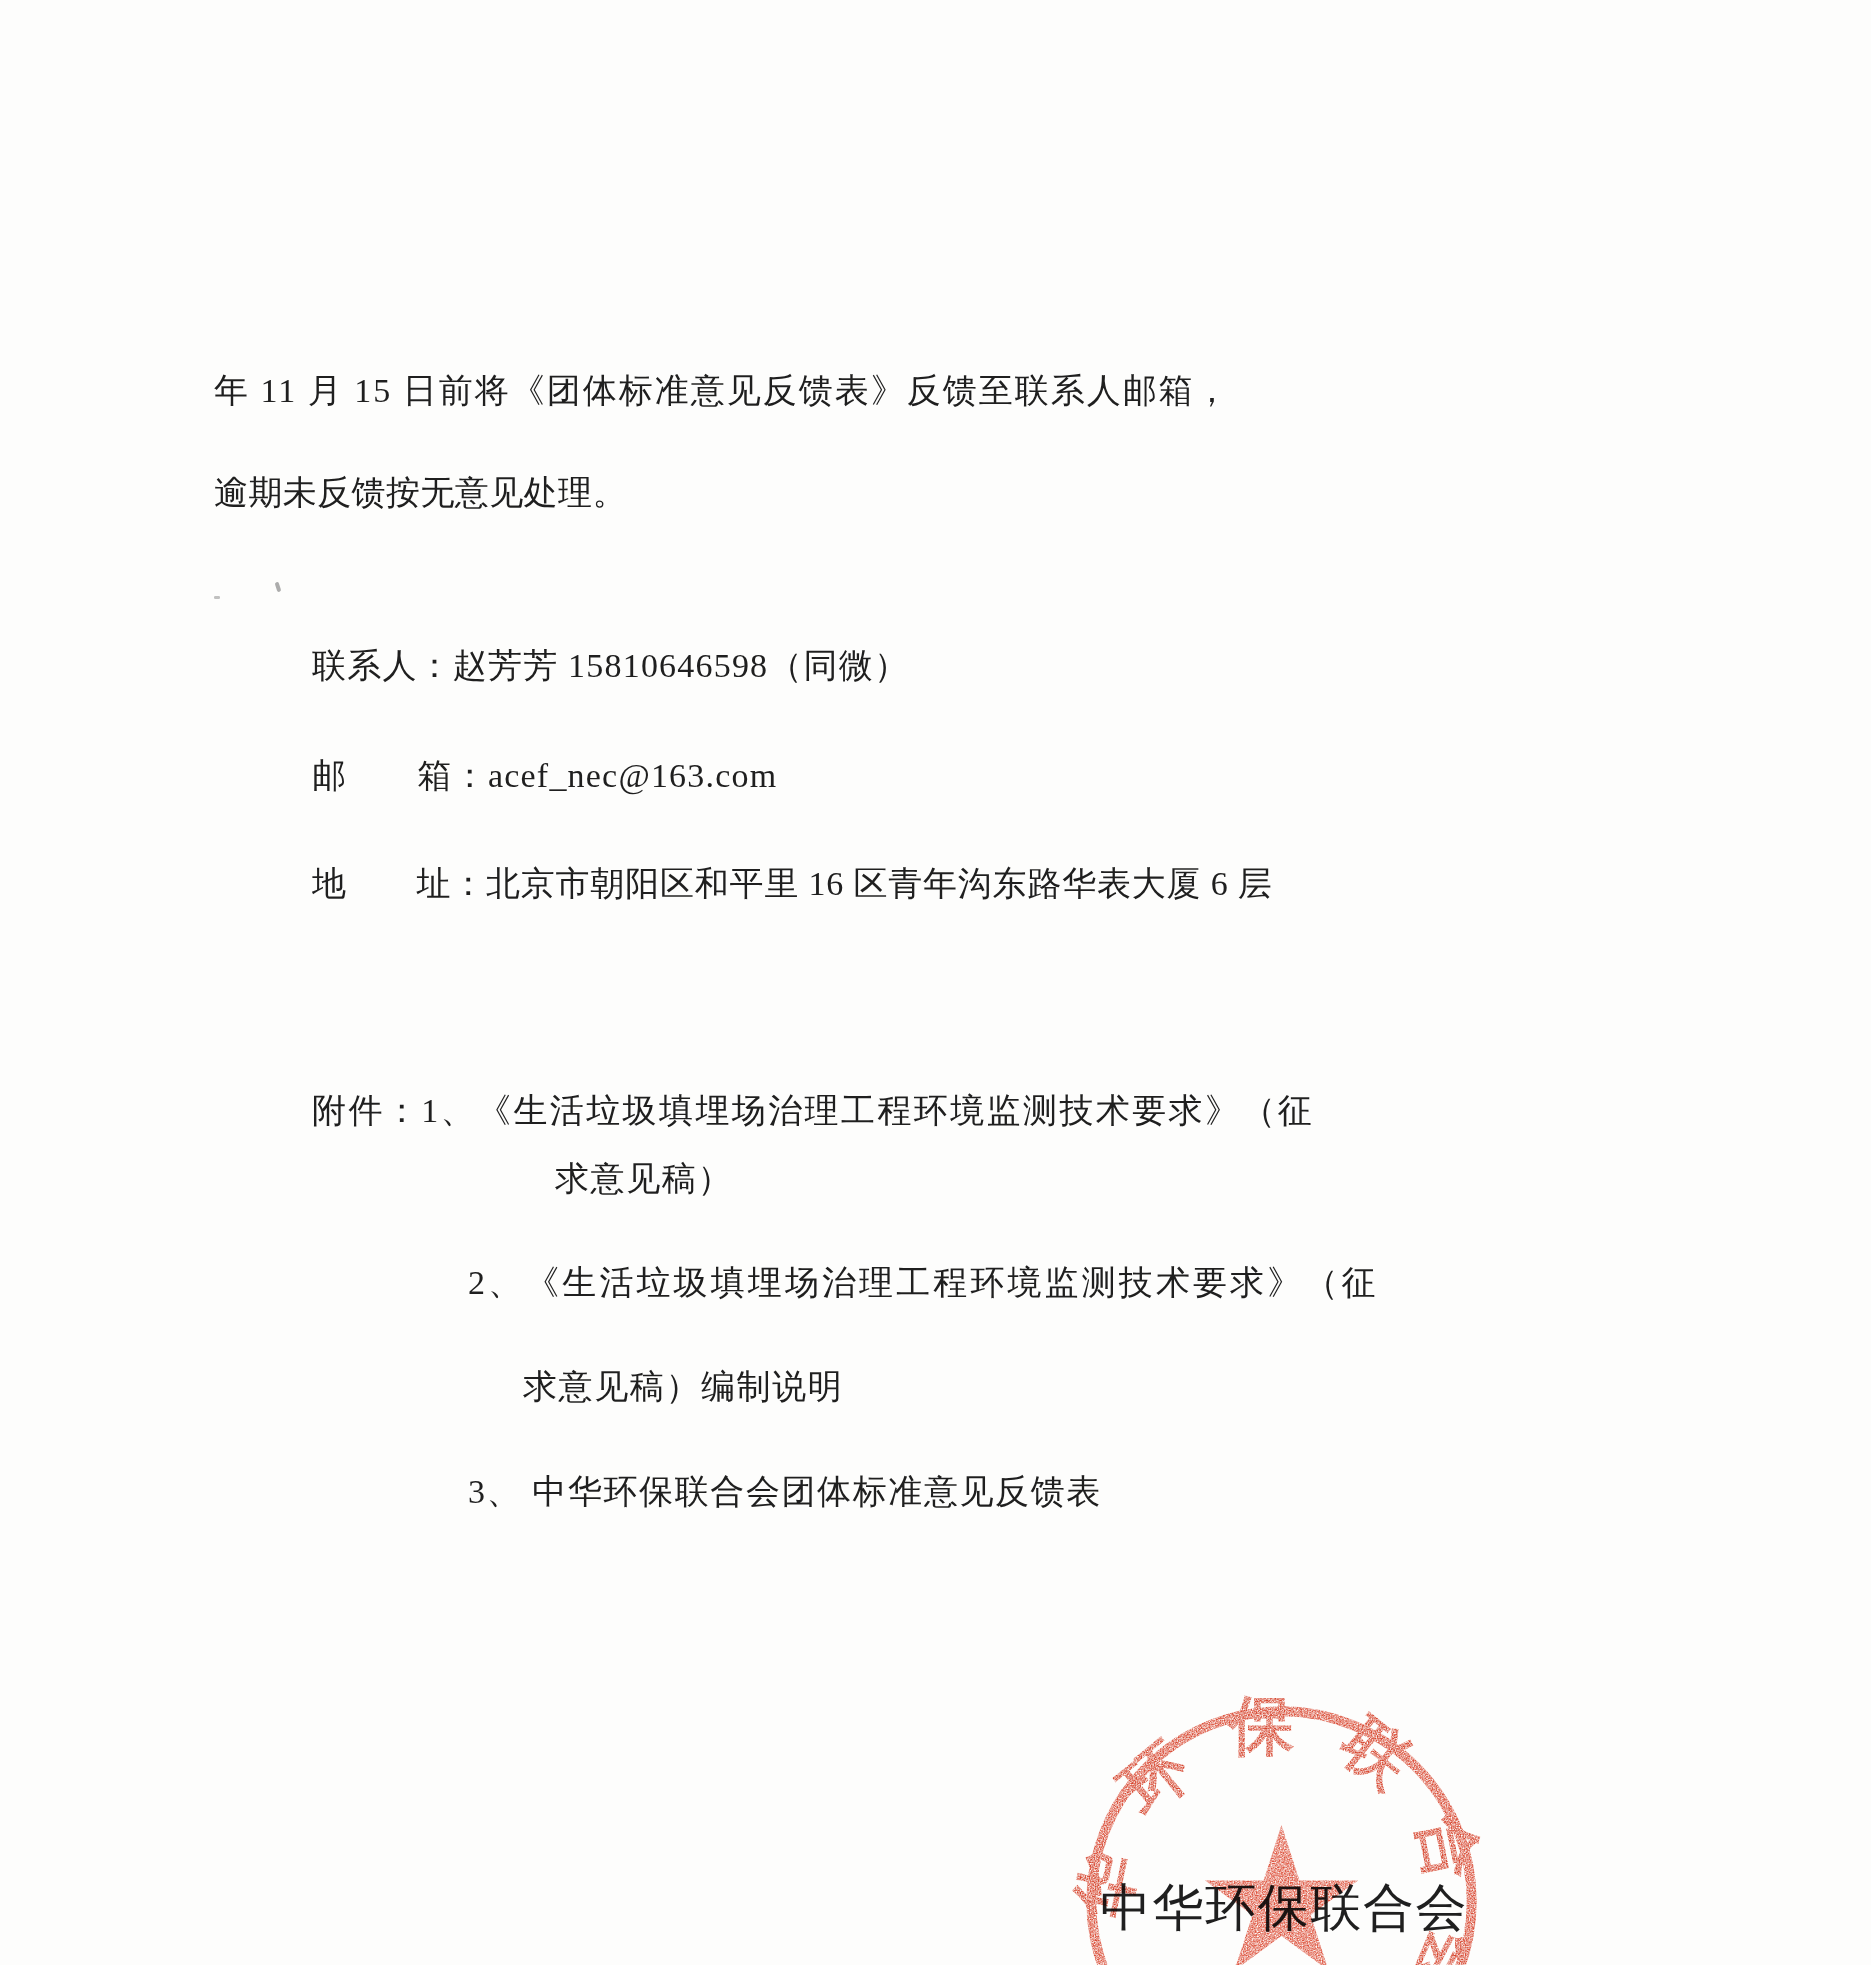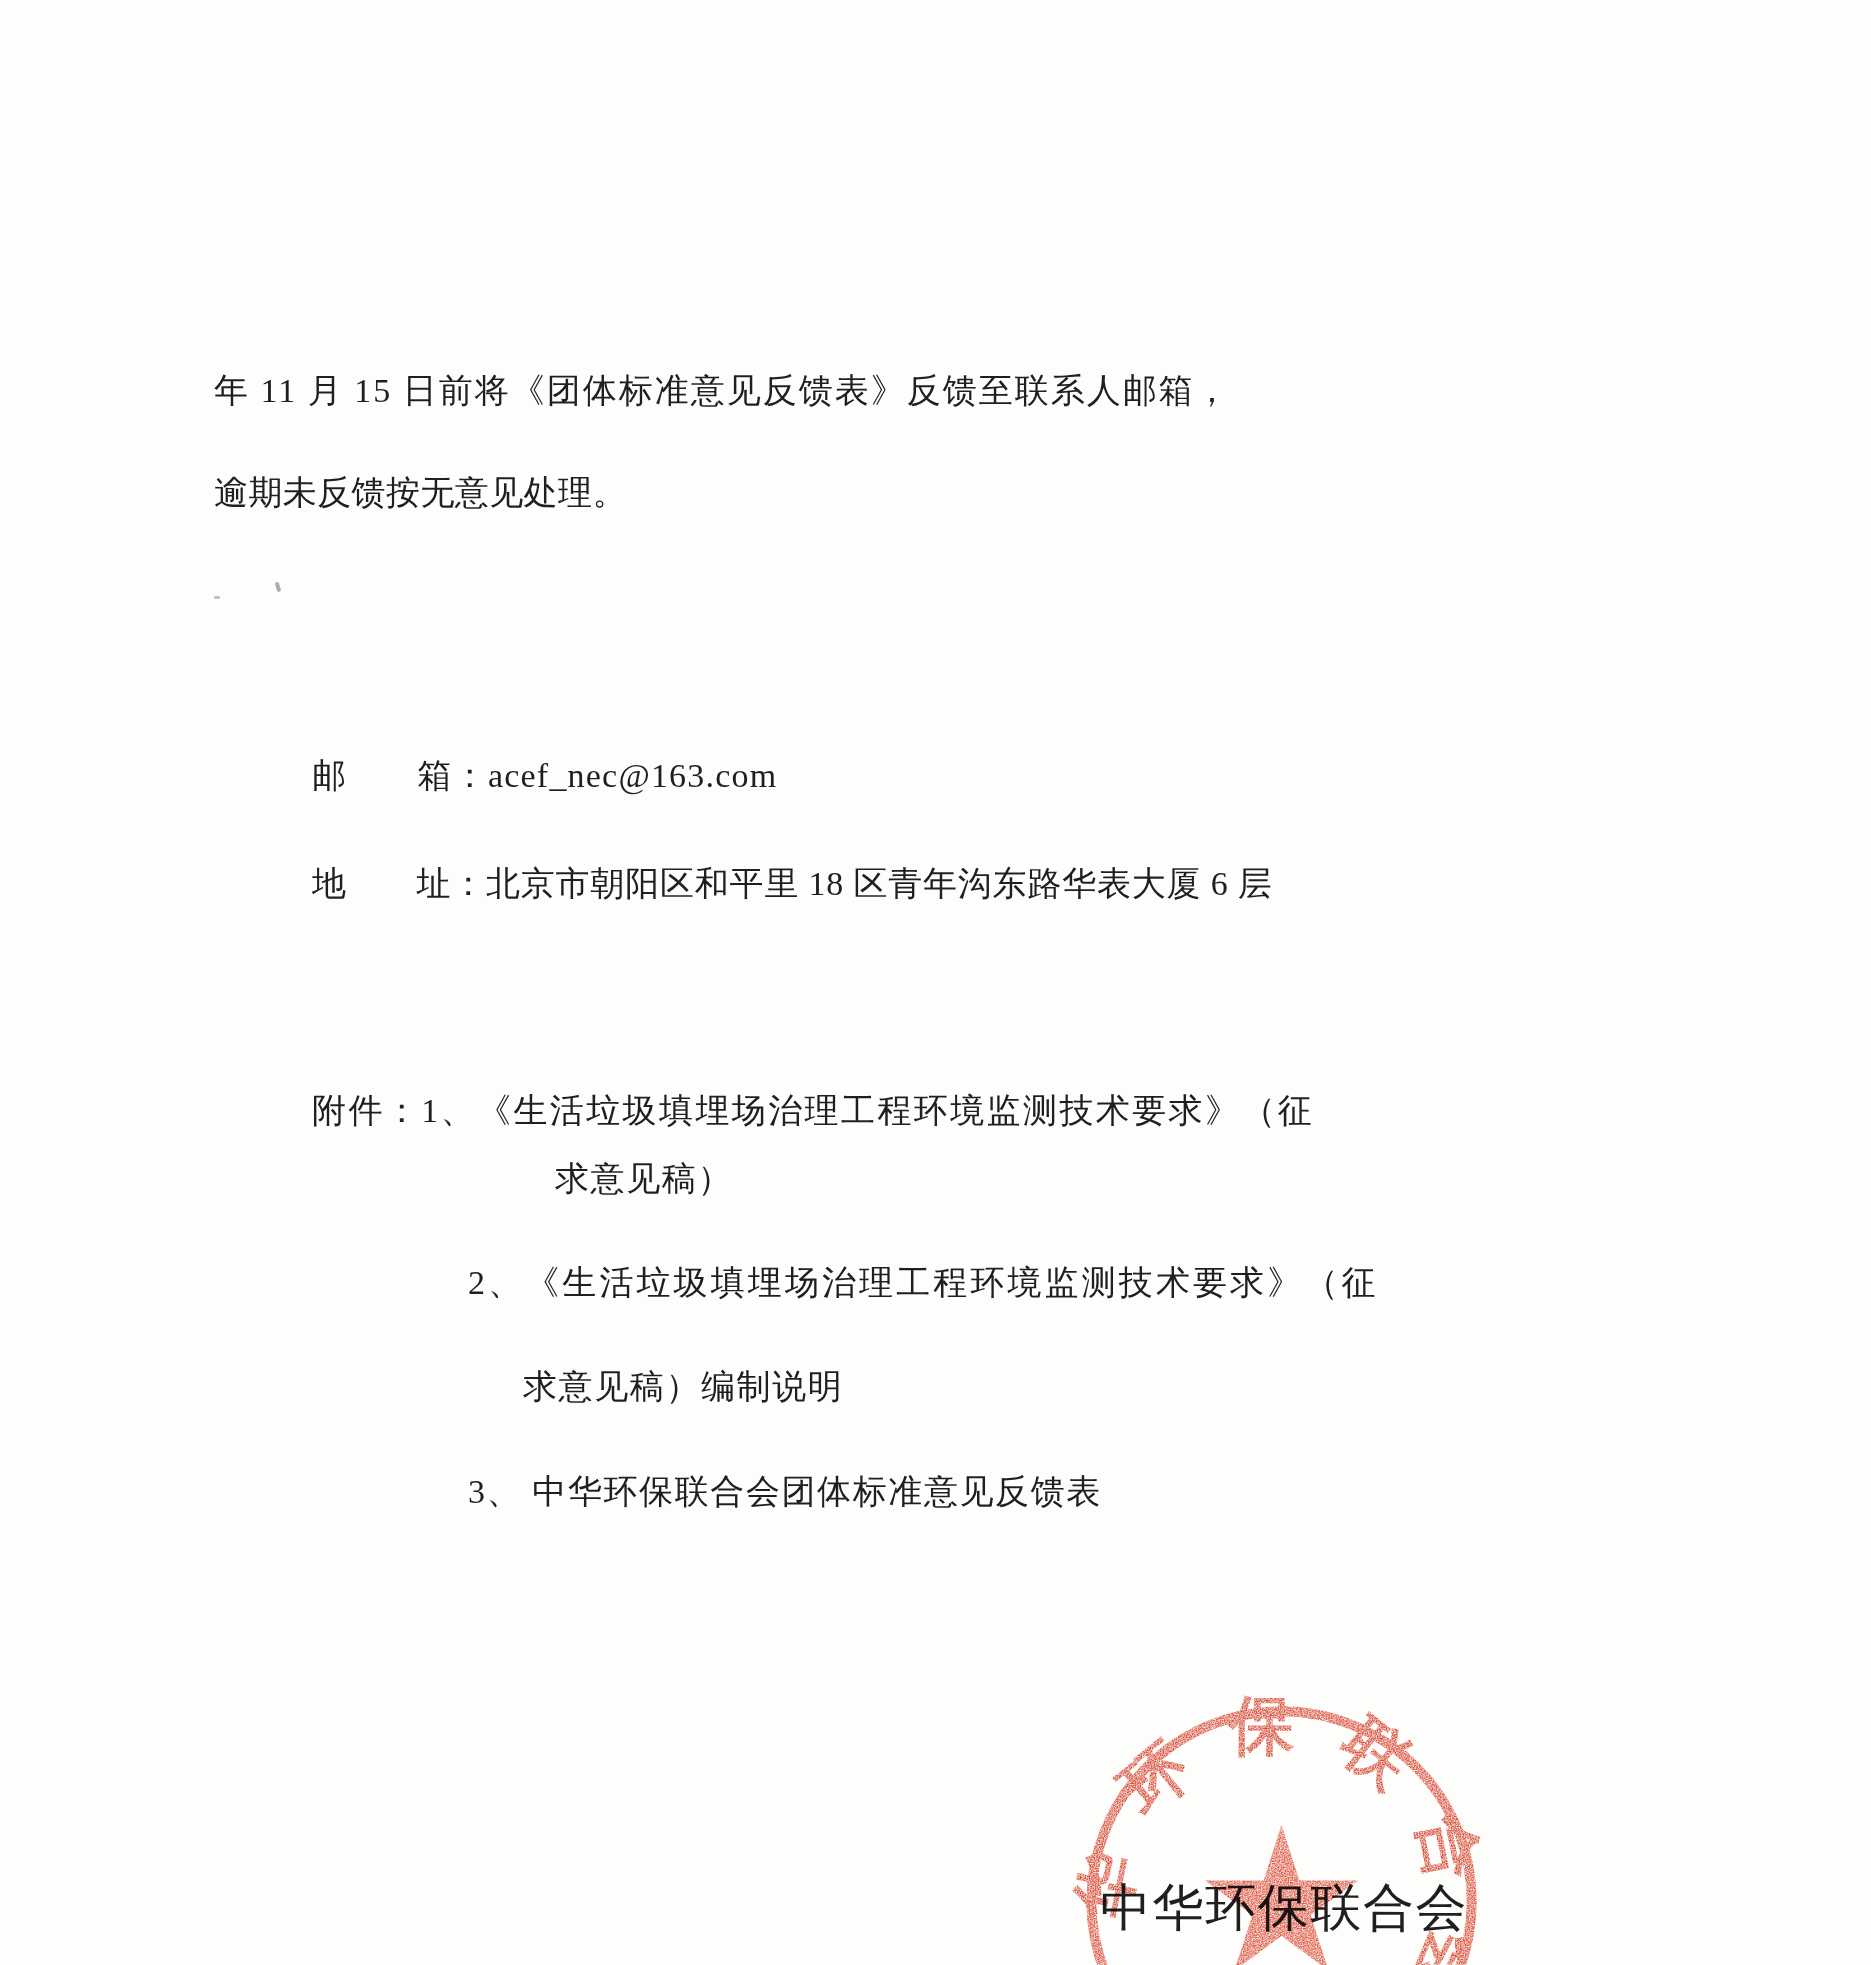--- a/index.html
+++ b/index.html
@@ -75,22 +75,23 @@
 <body>
 
 <div class="sheet">
 
   <div class="txt p1l1">年 11 月 15 日前将《团体标准意见反馈表》反馈至联系人邮箱，</div>
   <div class="txt p1l2">逾期未反馈按无意见处理。</div>
 
   <div class="artifact"></div>
   <div class="artifact2"></div>
 
+  <div class="txt contact1">联系人：赵芳芳 15810646598（同微）</div>
   <div class="txt contact2">邮　　箱：acef_nec@163.com</div>
-  <div class="txt contact3">地　　址：北京市朝阳区和平里 18 区青年沟东路华表大厦 6 层</div>
+  <div class="txt contact3">地　　址：北京市朝阳区和平里 16 区青年沟东路华表大厦 6 层</div>
 
   <div class="txt att1">附件：1、《生活垃圾填埋场治理工程环境监测技术要求》（征</div>
   <div class="txt att2">求意见稿）</div>
   <div class="txt att3">2、《生活垃圾填埋场治理工程环境监测技术要求》（征</div>
   <div class="txt att4">求意见稿）编制说明</div>
   <div class="txt att5">3、 中华环保联合会团体标准意见反馈表</div>
 
   <div class="txt seal-org">中华环保联合会</div>
   <div class="txt seal-date">2025 年 10 月 14 日</div>
 

